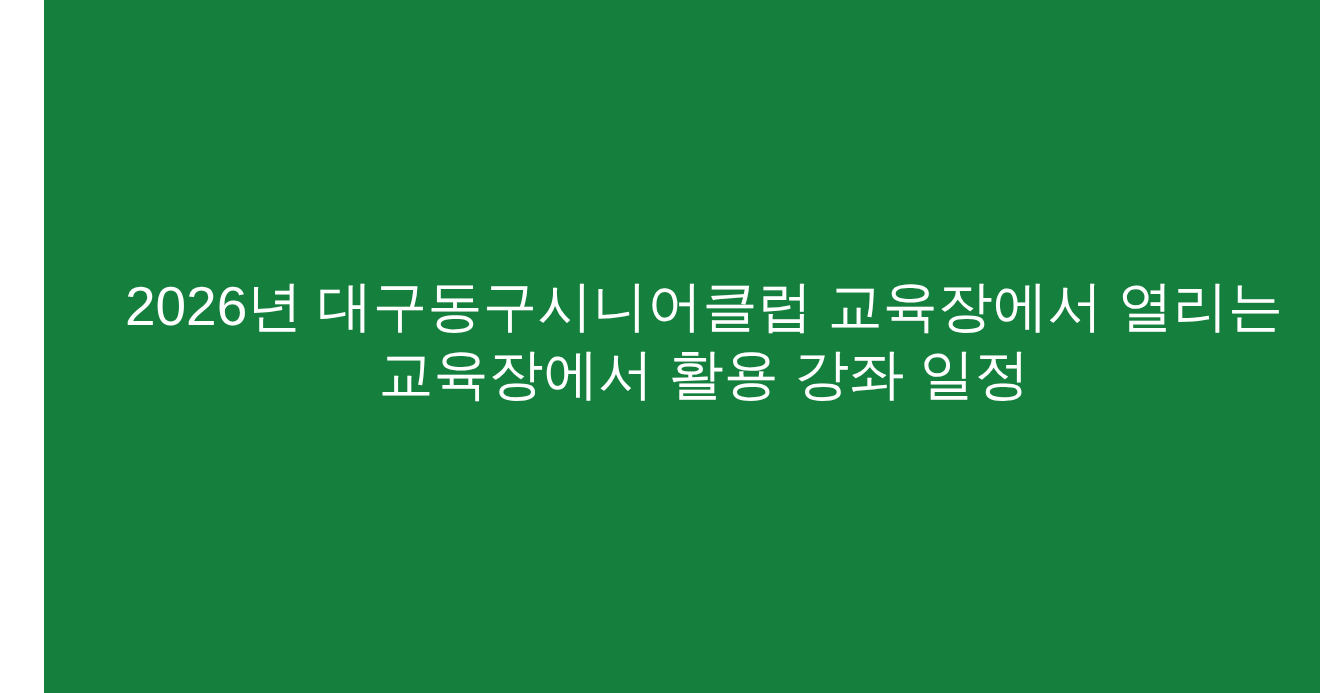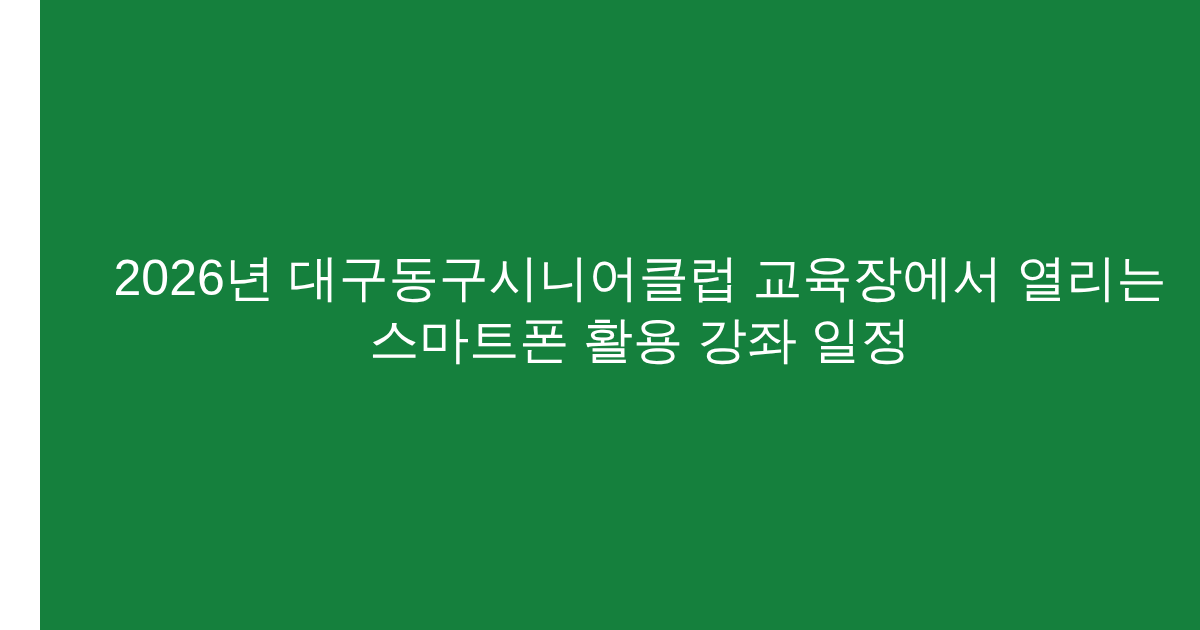--- a/index.html
+++ b/index.html
@@ -46,15 +46,15 @@
     letter-spacing: 0px;
     white-space: nowrap;
   }
 </style>
 </head>
 <body>
 
 <div class="banner" style="background-color: #15803d; color: rgb(255, 255, 255); margin-left: 40px;">
   <h1 class="title-block">
     <span class="title-line" style="color: rgb(255, 255, 255);">2026년 대구동구시니어클럽 교육장에서 열리는</span>
-    <span class="title-line" style="color: rgb(255, 255, 255);">스마트폰 활용 강좌 일정</span>
+    <span class="title-line" style="color: rgb(255, 255, 255);">교육장에서 활용 강좌 일정</span>
   </h1>
 </div>
 
 </body></html>

